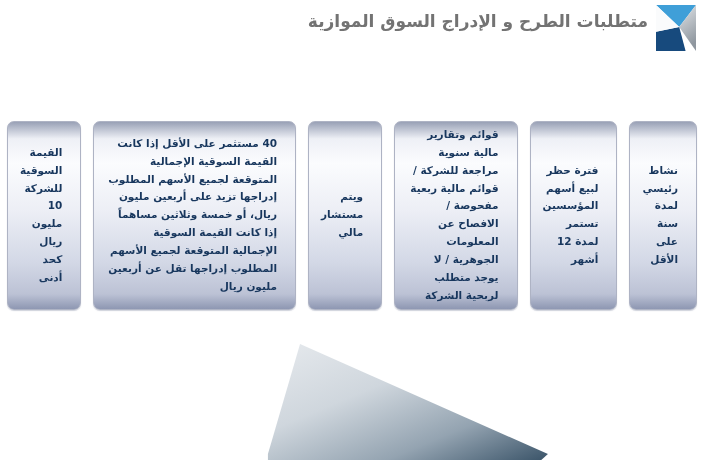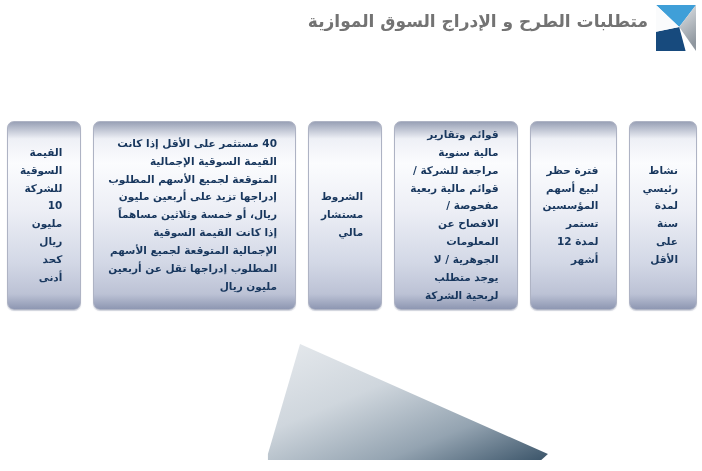--- a/index.html
+++ b/index.html
@@ -73,21 +73,21 @@
 
 
   <div class="bars">
     <div class="bar">
       <span>القيمة السوقية للشركة 10 مليون ريال كحد أدنى</span>
     </div>
     <div class="bar">
       <span>40 مستثمر على الأقل إذا كانت القيمة السوقية الإجمالية المتوقعة لجميع الأسهم المطلوب إدراجها تزيد على أربعين مليون ريال، أو خمسة وثلاثين مساهماً إذا كانت القيمة السوقية الإجمالية المتوقعة لجميع الأسهم المطلوب إدراجها تقل عن أربعين مليون ريال</span>
     </div>
     <div class="bar">
-      <span>الشروط مستشار مالي</span>
+      <span>ويتم مستشار مالي</span>
     </div>
     <div class="bar">
       <span>قوائم وتقارير مالية سنوية مراجعة للشركة / قوائم مالية ربعية مفحوصة / الافصاح عن المعلومات الجوهرية / لا يوجد متطلب لربحية الشركة</span>
     </div>
     <div class="bar">
       <span>فترة حظر لبيع أسهم المؤسسين تستمر لمدة 12 أشهر</span>
     </div>
     <div class="bar">
       <span>نشاط رئيسي لمدة سنة على الأقل</span>
     </div>

